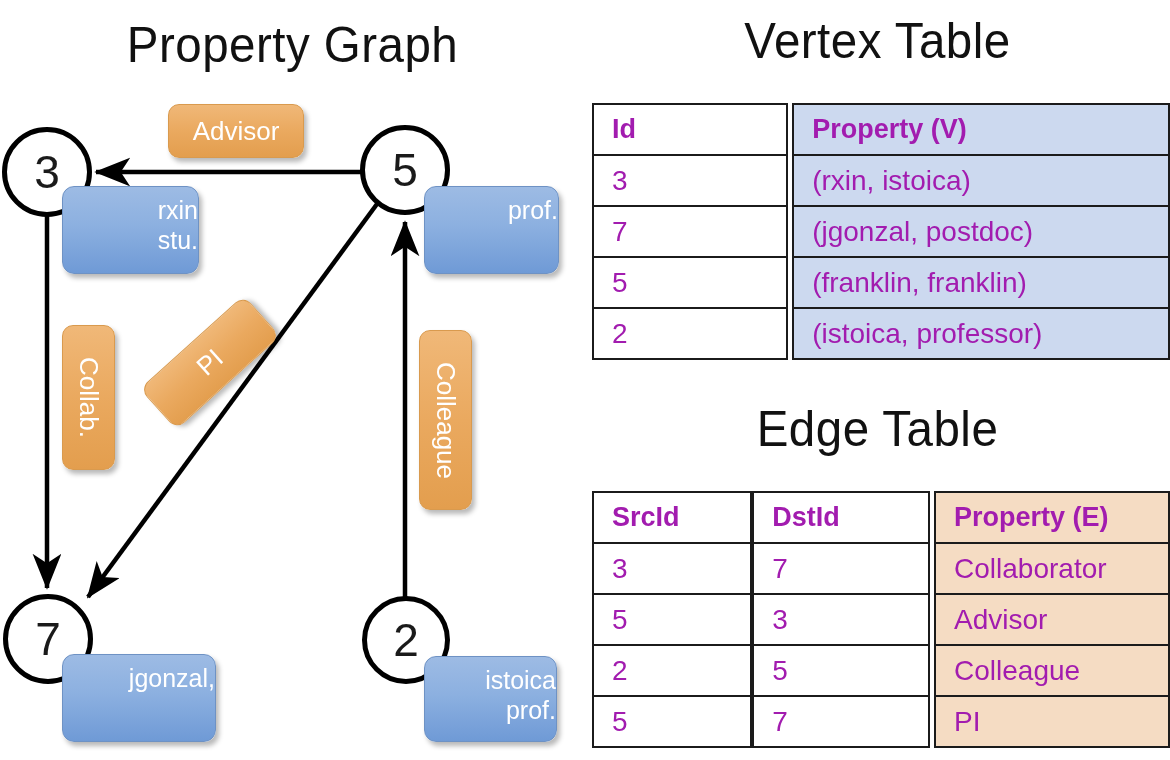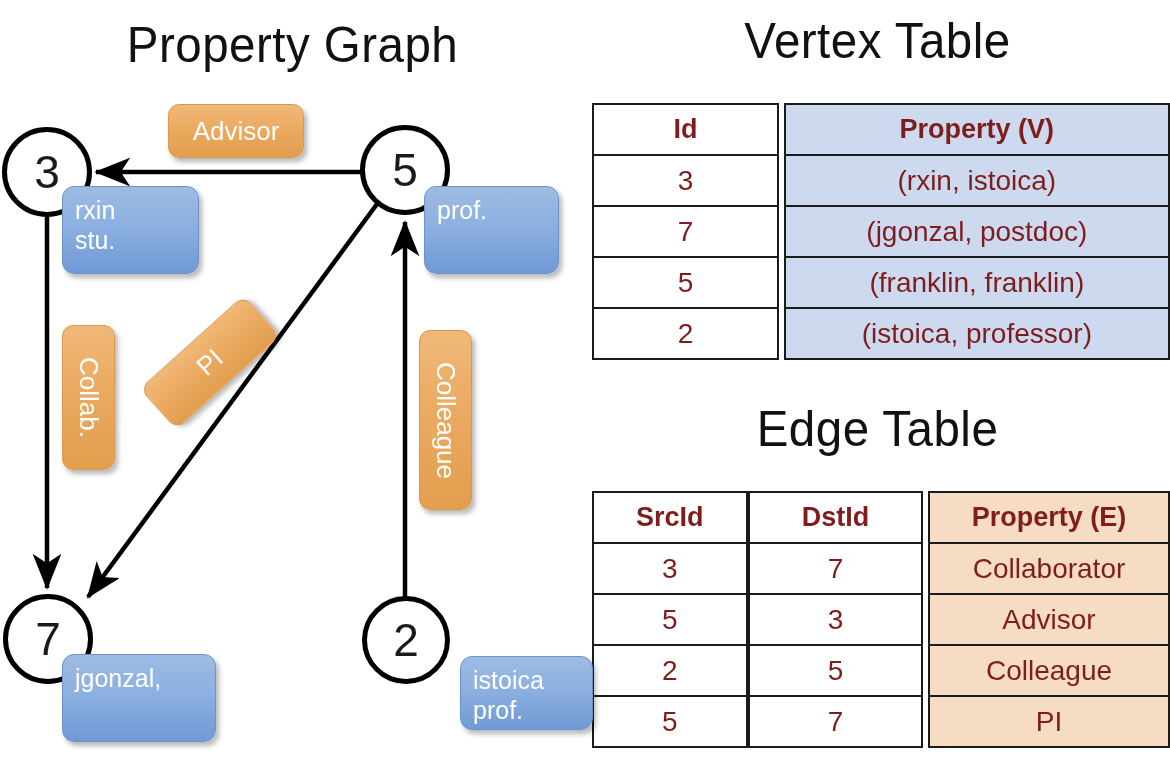--- a/index.html
+++ b/index.html
@@ -70,20 +70,21 @@
     background: linear-gradient(to bottom, #9dbbe4 0%, #8cb0e0 45%, #6f9ad6 100%);
     box-shadow: 3px 4px 5px rgba(0,0,0,0.28);
     color: #ffffff;
     font-family: "Liberation Sans", sans-serif;
     font-weight: 400;
     font-size: 25px;
     line-height: 1.18;
     padding: 9px 0 0 12px;
     box-sizing: border-box;
     z-index: 4;
+    text-align: right;
   }
   .prop-box span { display: block; }
 
   
   .edge-label {
     position: absolute;
     border-radius: 11px;
     border: 1px solid #d99a4e;
     background: linear-gradient(to bottom, #f0b878 0%, #eaa95f 50%, #e39e4e 100%);
     box-shadow: 3px 4px 5px rgba(0,0,0,0.28);
@@ -113,27 +114,26 @@
     align-items: stretch;
   }
   table.gtbl {
     border-collapse: collapse;
     table-layout: fixed;
     background: #ffffff;
   }
   table.gtbl td {
     border: 2px solid #1b1b1b;
     height: 49px;
-    text-align: center;
     vertical-align: middle;
     font-family: "Liberation Sans", sans-serif;
     font-weight: 300;
     font-size: 28px;
-    color: #7f1d1d;
-    padding: 0 4px;
+    color: #a21caf;
+    padding: 0 18px;
   }
   table.gtbl td.hdr {
     font-weight: 700;
     font-size: 27px;
   }
   table.gtbl.prop-v td { background: #ccd9ef; margin-left: 35px; }
   table.gtbl.prop-e td { background: #f5dcc3; }
 
   .col-gap { width: 5px; }
 
@@ -176,21 +176,21 @@
   </div>
 
   <div class="prop-box" style="left:424px; top:186px; width:135px; height:88px;">
     <span>prof.</span>
   </div>
 
   <div class="prop-box" style="left:62px; top:654px; width:154px; height:88px;">
     <span>jgonzal,</span>
   </div>
 
-  <div class="prop-box" style="left:424px; top:656px; width:133px; height:74px;margin-left:36px;">
+  <div class="prop-box" style="left:424px; top:656px; width:133px; height:86px;">
     <span>istoica</span>
     <span>prof.</span>
   </div>
 
   <div class="edge-label" style="left:168px; top:104px; width:136px; height:54px;">
     <span>Advisor</span>
   </div>
 
   <div class="edge-label vertical" style="left:62px; top:325px; width:53px; height:145px;">
     <span>Collab.</span>

